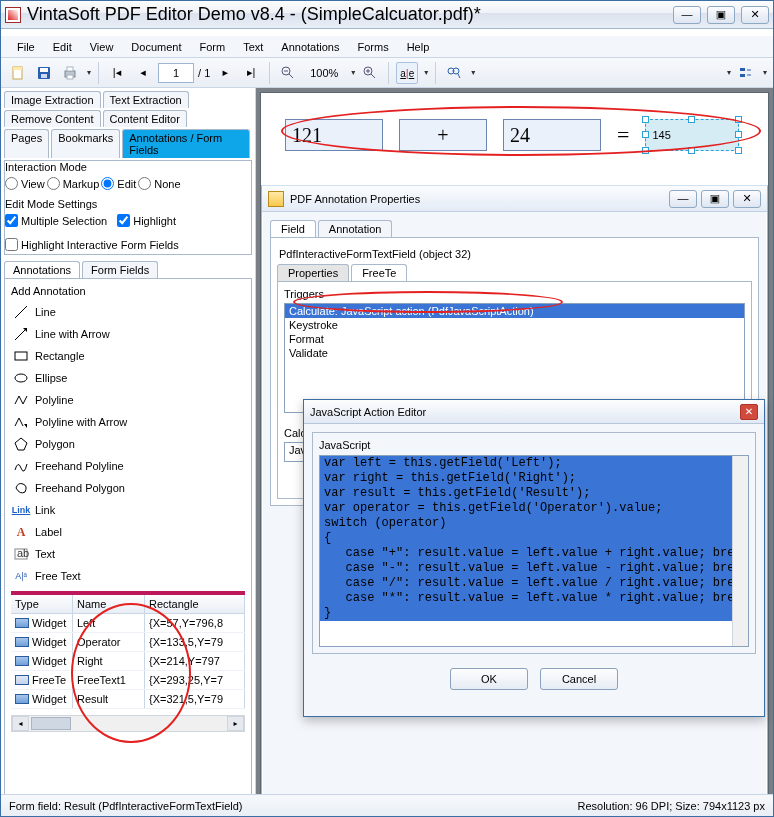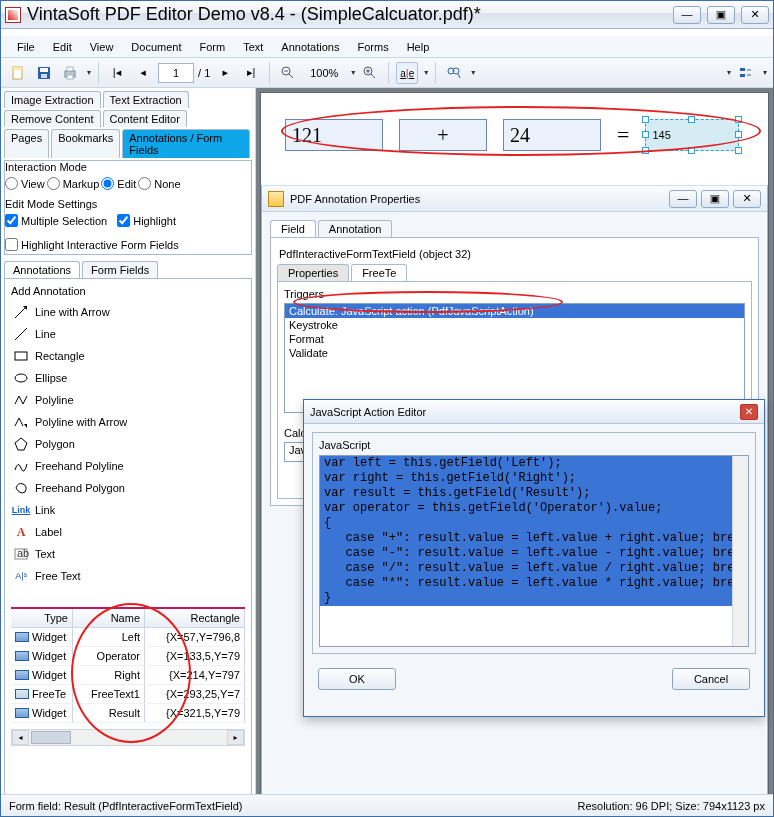--- a/index.html
+++ b/index.html
@@ -36,21 +36,21 @@
 .innertabs{display:flex;margin-top:6px;}
 .innertabs .tab{border:1px solid #aab9cc;background:#f2f5f9;padding:2px 8px;margin-right:2px;border-radius:3px 3px 0 0;border-bottom:none;}
 .innertabs .tab.active{background:#fff;}
 .innertabbody{border:1px solid #aab9cc;padding:6px;flex:1;display:flex;flex-direction:column;overflow:hidden;}
 
 .addann{font-size:11px;margin-bottom:4px;}
 .annlist{display:flex;flex-direction:column;}
 .annitem{display:flex;align-items:center;gap:6px;padding:3px 2px;}
 .annicon{width:16px;height:16px;display:inline-flex;align-items:center;justify-content:center;}
 
-.typetable{margin-top:20px;border-top:2px solid #be185d;text-align:right;}
+.typetable{margin-top:4px;border-top:4px solid #be185d;}
 .typetable .hdrrow{display:flex;background:linear-gradient(180deg,#fdfdfe,#e9eef5);border-bottom:1px solid #c9d6e5;}
 .typetable .cell{padding:3px 4px;border-right:1px solid #c9d6e5;overflow:hidden;white-space:nowrap;}
 .typetable .c1{width:62px;}
 .typetable .c2{width:72px;}
 .typetable .c3{flex:1;}
 .typetable .datarow{display:flex;border-bottom:1px solid #eef1f6;}
 .typetable .datarow .c1{display:flex;align-items:center;gap:3px;}
 .rowicon{width:14px;height:10px;border:1px solid #2a5b9c;background:linear-gradient(180deg,#a9c6ec,#6fa0d8);display:inline-block;}
 .rowicon.ft{background:linear-gradient(180deg,#dfe8f5,#c3d4ea);}
 .hscroll{height:17px;background:#f0f0f0;display:flex;align-items:center;margin-top:6px;border:1px solid #d0d6dd;}
@@ -94,21 +94,21 @@
 .row .grow{flex:1;}
 
 
 .jsdlg{position:absolute;right:8px;top:398px;width:462px;height:318px;background:#f3f6fb;border:1px solid #3b6ea5;box-shadow:0 4px 10px rgba(0,0,0,.25);}
 .jsdlg .dlgtitle{height:24px;background:linear-gradient(180deg,#fdfdfe,#e1e9f4);display:flex;align-items:center;padding:0 6px;border-bottom:1px solid #b6c6da;}
 .jsdlg .dlgtitle .close{width:18px;height:16px;background:#d04a3e;border:1px solid #b23228;color:#fff;font-size:10px;display:flex;align-items:center;justify-content:center;margin-left:auto;border-radius:2px;}
 .jsbox{margin:8px;border:1px solid #aab9cc;padding:6px;}
 .codebox{border:1px solid #8aa2bd;background:#fff;height:192px;overflow:auto;padding:0;position:relative;font-size:0;}
 .codeline{display:block;white-space:pre;font-family:"Courier New",monospace;font-size:12px;line-height:15px;background:#3a75d6;color:#000000;padding:0 4px;}
 .vsb{position:absolute;right:0;top:0;bottom:0;width:16px;background:#f0f0f0;border-left:1px solid #d0d6dd;}
-.dlgbtns{display:flex;justify-content:space-between;gap:12px;padding:6px 14px 10px;}
+.dlgbtns{display:flex;justify-content:center;gap:12px;padding:6px 14px 10px;}
 .dlgbtns .btn{width:78px;}
 
 .statusbar{position:absolute;bottom:0;left:0;right:0;height:22px;border-top:1px solid #c9d6e5;background:linear-gradient(180deg,#f7f9fc,#e9eef5);display:flex;align-items:center;padding:0 8px;font-size:11px;}
 .statusbar .right{margin-left:auto;}
 
 
 .ellipse{position:absolute;border:2px solid #e42020;border-radius:50%;pointer-events:none;}
 
 svg{width:16px;height:16px;}
 </style>
@@ -274,33 +274,33 @@
     <div class="innertabs">
       <div class="tab active">Annotations</div>
       <div class="tab">Form Fields</div>
     </div>
     <div class="innertabbody">
       <div class="addann">Add Annotation</div>
       <div class="annlist">
         <div class="annitem">
             <span class="annicon">
               <svg viewBox="0 0 16 16">
+                <line x1="2" y1="14" x2="14" y2="2" stroke="#000"></line>
+              </svg>
+            </span>
+            <span>Line</span>
+          </div>
+        <div class="annitem">
+            <span class="annicon">
+              <svg viewBox="0 0 16 16">
                 <line x1="2" y1="14" x2="12" y2="4" stroke="#000"></line>
                 <polygon points="10,2 14,2 14,6" fill="#000"></polygon>
               </svg>
             </span>
             <span>Line with Arrow</span>
-          </div>
-        <div class="annitem">
-            <span class="annicon">
-              <svg viewBox="0 0 16 16">
-                <line x1="2" y1="14" x2="14" y2="2" stroke="#000"></line>
-              </svg>
-            </span>
-            <span>Line</span>
           </div>
         <div class="annitem">
             <span class="annicon">
               <svg viewBox="0 0 16 16">
                 <rect x="2" y="4" width="12" height="8" fill="none" stroke="#000"></rect>
               </svg>
             </span>
             <span>Rectangle</span>
           </div>
         <div class="annitem">
@@ -511,20 +511,21 @@
     <span>JavaScript Action Editor</span>
     <div class="close">✕</div>
   </div>
   <div class="jsbox">
     <div class="gtitle" style="margin-bottom:4px">JavaScript</div>
     <div class="codebox">
       <span class="codeline">var left = this.getField('Left');</span>
       <span class="codeline">var right = this.getField('Right');</span>
       <span class="codeline">var result = this.getField('Result');</span>
       <span class="codeline">var operator = this.getField('Operator').value;</span>
+      <span class="codeline">switch (operator)</span>
       <span class="codeline">{</span>
       <span class="codeline">   case "+": result.value = left.value + right.value; break;</span>
       <span class="codeline">   case "-": result.value = left.value - right.value; break;</span>
       <span class="codeline">   case "/": result.value = left.value / right.value; break;</span>
       <span class="codeline">   case "*": result.value = left.value * right.value; break;</span>
       <span class="codeline">}</span>
       <div class="vsb"></div>
     </div>
   </div>
   <div class="dlgbtns">

